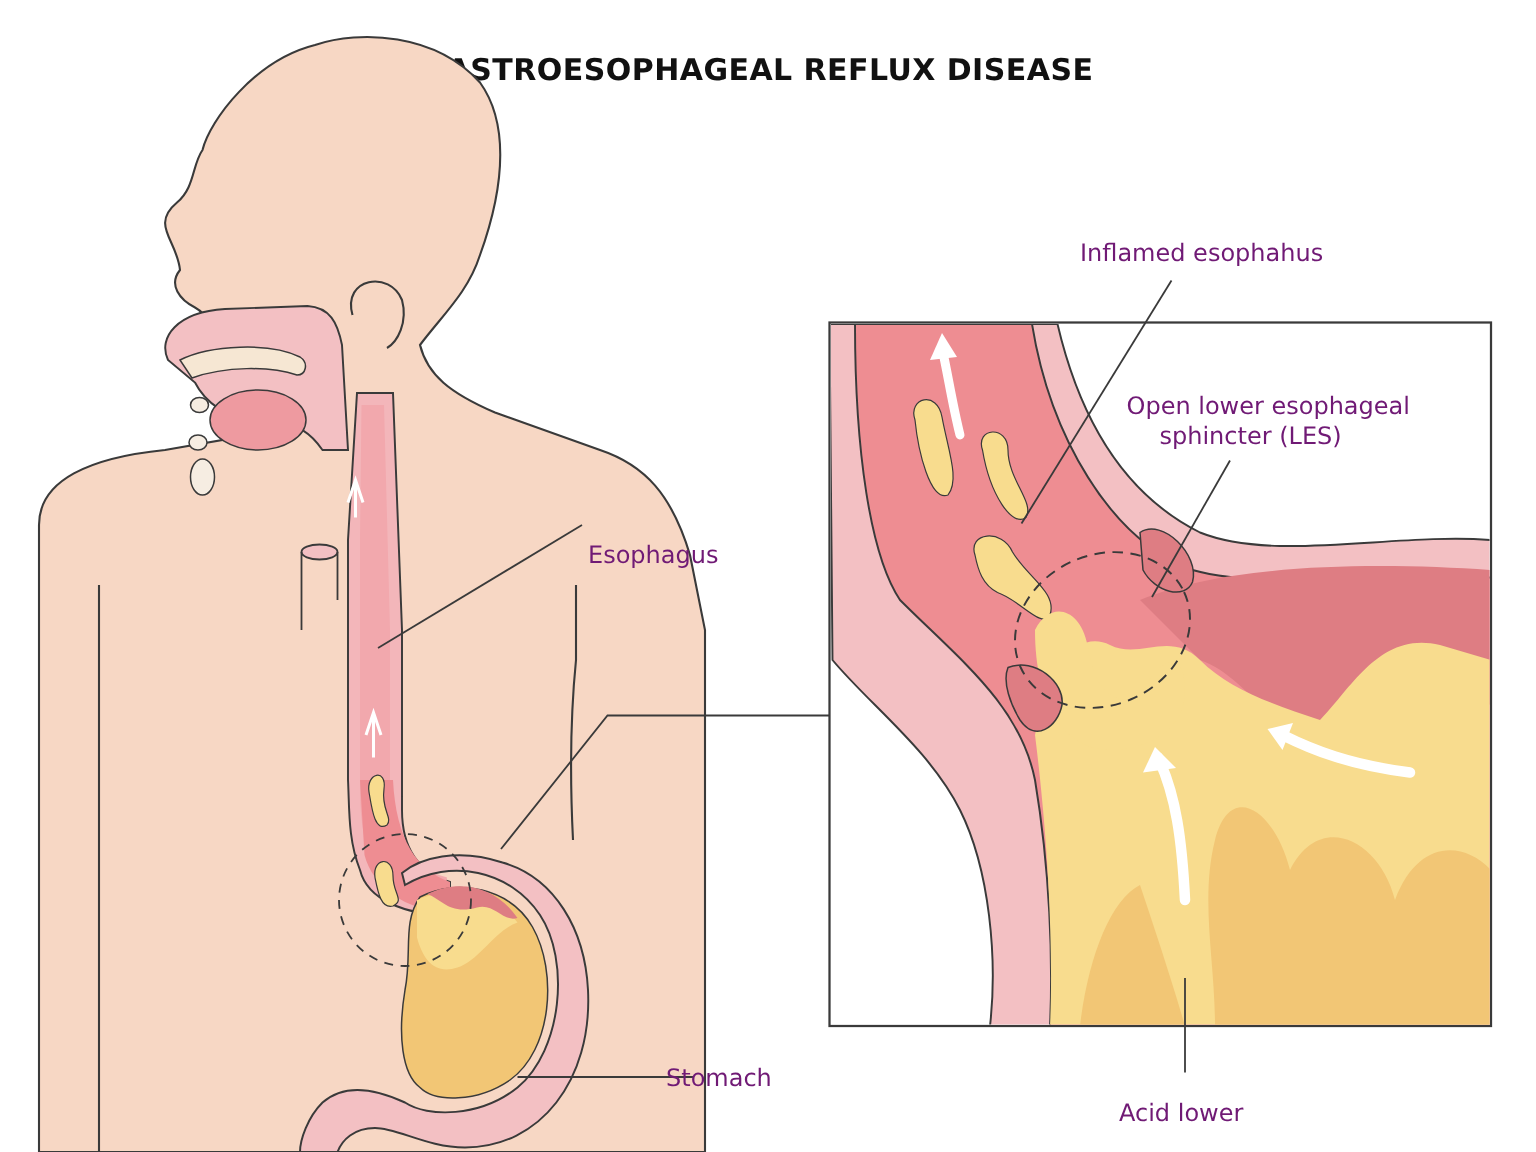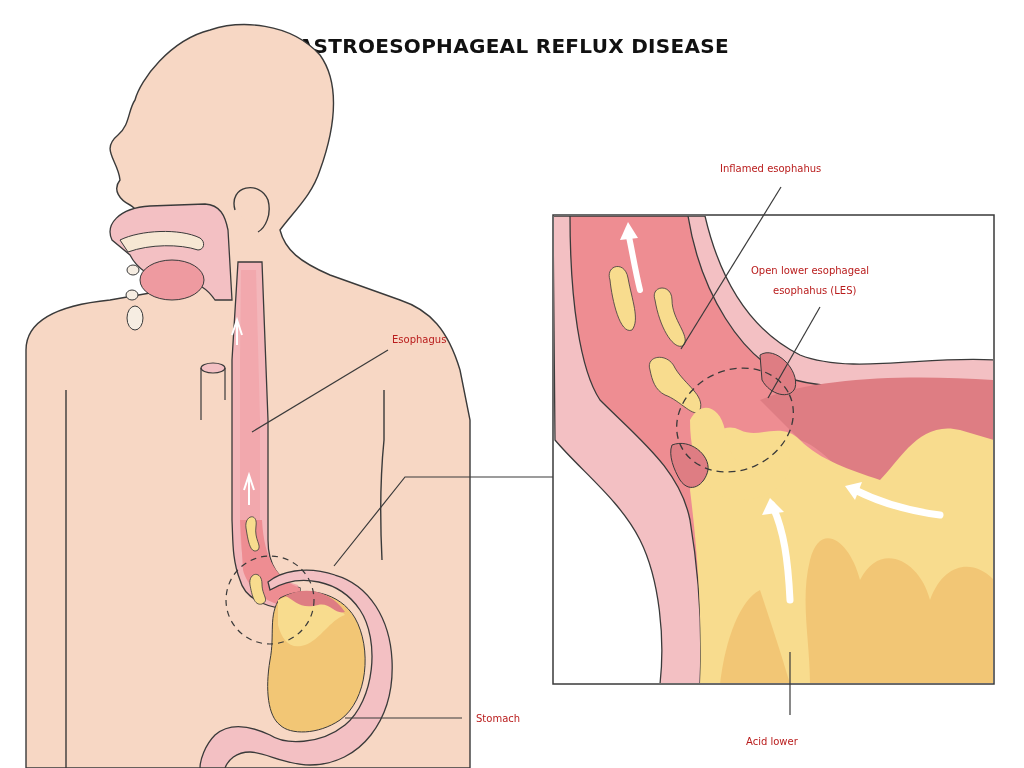--- a/index.html
+++ b/index.html
@@ -1,19 +1,19 @@
 <!DOCTYPE html>
 <html><head>
 <meta charset="utf-8">
 <style>
   html, body { margin:0; padding:0; background:#ffffff; }
   body { width:1024px; height:768px; position:relative; overflow:hidden; font-family:"Liberation Sans", sans-serif; }
   .title { position:absolute; left:0; top:34px; width:1010px; text-align:center; font-family:"DejaVu Sans", sans-serif; font-weight:bold; font-size:20px; letter-spacing:0.3px; color:#111; }
   svg.art { position:absolute; left:0; top:0; }
-  .label { position:absolute; font-family:"DejaVu Sans", sans-serif; font-size:10px; color:#b91c1c; line-height:19px; white-space:nowrap; }
+  .label { position:absolute; font-family:"DejaVu Sans", sans-serif; font-size:16px; color:#701a75; line-height:19px; white-space:nowrap; }
 </style>
 </head>
 <body>
 
 <div class="title">GASTROESOPHAGEAL REFLUX DISEASE</div>
 
 <svg class="art" width="1024" height="768" viewBox="0 0 1024 768">
 
   <g>
     <path d="M26,768 L26,350 C26,320 60,305 110,300 L190,286 C200,284 208,270 206,255 L200,240 C185,240 170,238 155,232 C142,225 140,210 130,205 C120,200 112,190 120,180 C118,160 100,150 118,135 C130,125 128,110 135,100 C140,80 170,40 210,30 C240,20 290,22 320,55 C338,80 338,120 320,170 C312,195 295,210 280,230 C285,250 300,262 330,275 L400,300 C430,310 448,330 460,370 L470,420 L470,768 Z" fill="#f7d7c4" stroke="#3a3a3a" stroke-width="1.4"></path>
@@ -102,18 +102,18 @@
     </g>
   </g>
 
   <g stroke="#3a3a3a" stroke-width="1.2" fill="none">
     <path d="M781,187 L681,349"></path>
     <path d="M820,307 L768,398"></path>
     <path d="M790,652 L790,715"></path>
   </g>
 </svg>
 
-<div class="label" style="left:392px;top:330px;">Esophagus</div>
-<div class="label" style="left:476px;top:709px;">Stomach</div>
+<div class="label" style="left:392px;top:360px;">Esophagus</div>
+<div class="label" style="left:444px;top:709px;">Stomach</div>
 <div class="label" style="left:720px;top:159px;">Inflamed esophahus</div>
 <div class="label" style="left:751px;top:261px;">Open lower esophageal</div>
-<div class="label" style="left:773px;top:281px;">esophahus (LES)</div>
+<div class="label" style="left:773px;top:281px;">sphincter (LES)</div>
 <div class="label" style="left:746px;top:732px;">Acid lower</div>
 
 </body></html>

